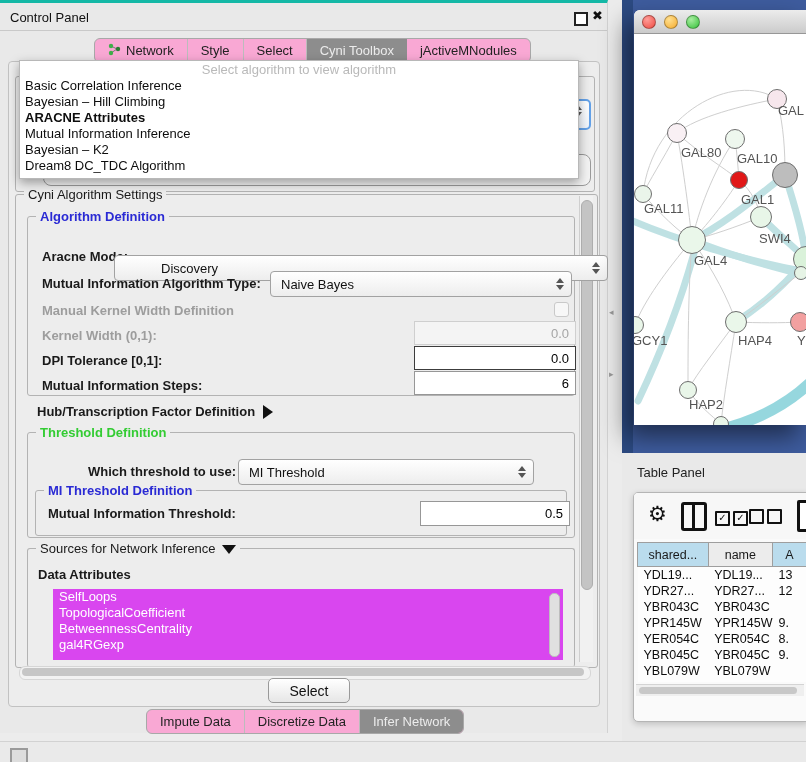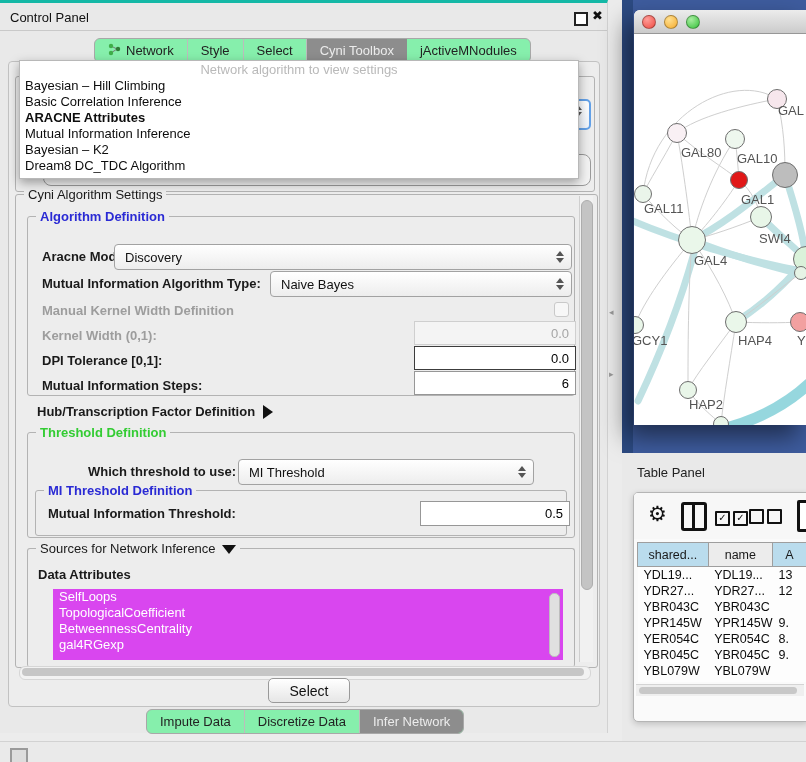--- a/index.html
+++ b/index.html
@@ -7,21 +7,21 @@
   #stage{position:relative;width:806px;height:762px;overflow:hidden;background:#ececec;font-size:13px;color:#1a1a1a;}
   .abs{position:absolute;}
 
   
   #control-panel{left:0;top:5;width:607px;height:730px;background:#e9e9e9;border-top:3px solid #14b8a6;border-right:1px solid #d2d2d2;}
   #cp-titlebar{left:0;top:0;width:100%;height:27px;border-bottom:1px solid #c9c9c9;}
   #cp-title{left:10px;top:7px;font-size:13px;color:#111;}
   #cp-float{left:574px;top:9px;width:10px;height:10px;border:2px solid #222;background:#fff;}
   #cp-close{left:592px;top:5px;font-size:13px;font-weight:bold;color:#111;font-family:"DejaVu Sans",sans-serif;}
 
-  .tabstrip{display:flex;border:1px solid #a8a8a8;border-radius:6px;background:#86efac;overflow:hidden;height:23px;}
+  .tabstrip{display:flex;border:1px solid #a8a8a8;border-radius:6px;background:#f9a8d4;overflow:hidden;height:23px;}
   .tab{display:flex;align-items:center;gap:5px;padding:0 13px;font-size:13px;color:#222;border-right:1px solid #bcbcbc;cursor:default;white-space:nowrap;}
   .tab:last-child{border-right:none;}
   .tab.sel{background:#8d8d8d;color:#ececec;border-right:none;}
   #top-tabs{left:94px;top:35px;}
   #bottom-tabs{left:146px;top:706px;}
 
   #cp-content{left:8px;top:58px;width:590px;height:644px;background:#ededed;border:1px solid #c2c2c2;border-radius:4px;}
 
   .groupbox{border:1px solid #b3b3b3;border-radius:3px;}
   .gb-title{position:absolute;top:-8px;left:8px;background:#ededed;padding:0 4px;font-size:13px;}
@@ -159,42 +159,42 @@
       <div id="hidden-group" class="abs groupbox"></div>
       <div id="hidden-combo-focus" class="abs">
         <span class="spin" style="margin:4px auto 0;">
             <b class="up"></b>
             <b class="dn"></b>
           </span>
       </div>
       <div id="hidden-combo2" class="abs"></div>
 
       <div id="algo-popup" class="abs">
-        <div id="algo-prompt">Network algorithm to view settings</div>
+        <div id="algo-prompt">Select algorithm to view algorithm</div>
         <div id="algo-list">
+            <div class="algo-item">Basic Correlation Inference</div>
             <div class="algo-item">Bayesian – Hill Climbing</div>
-            <div class="algo-item">Basic Correlation Inference</div>
             <div class="algo-item bold">ARACNE Attributes</div>
             <div class="algo-item">Mutual Information Inference</div>
             <div class="algo-item">Bayesian – K2</div>
             <div class="algo-item">Dream8 DC_TDC Algorithm</div>
           </div>
       </div>
 
       <div id="settings-group" class="abs groupbox">
         <span class="gb-title">Cyni Algorithm Settings</span>
       </div>
       <div id="settings-scroll" class="abs">
         <div id="settings-thumb" class="abs"></div>
       </div>
 
       <div id="algo-group" class="abs groupbox">
         <span class="gb-title gb-blue">Algorithm Definition</span>
         <span class="abs lbl" style="left:14px;top:32px;">Aracne Mode:</span>
-        <div class="combo" style="left:86px;top:27px;width:456px;height:24px;">
+        <div class="combo" style="left:86px;top:38px;width:456px;height:24px;padding-left:36px;">
           <span class="ctext">Discovery</span>
           <span class="spin">
               <b class="up"></b>
               <b class="dn"></b>
             </span>
         </div>
         <span class="abs lbl" style="left:14px;top:59px;">Mutual Information Algorithm Type:</span>
         <div class="combo" style="left:242px;top:54px;width:300px;height:24px;">
           <span class="ctext">Naive Bayes</span>
           <span class="spin">

